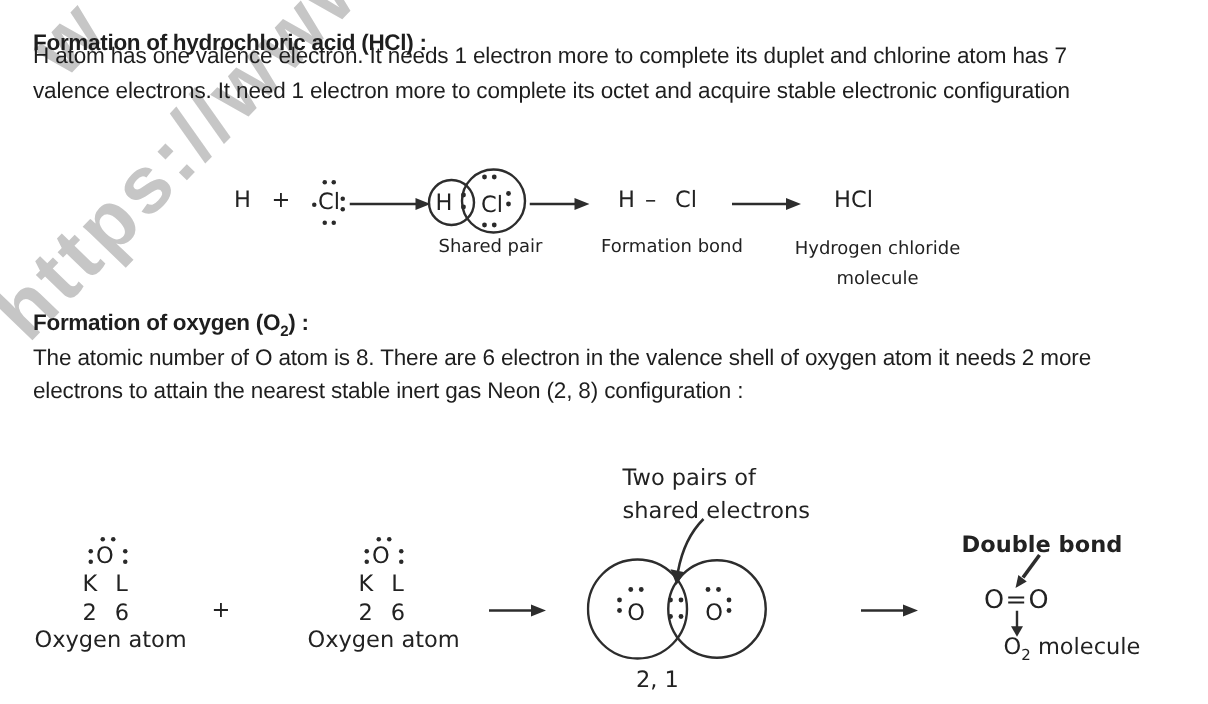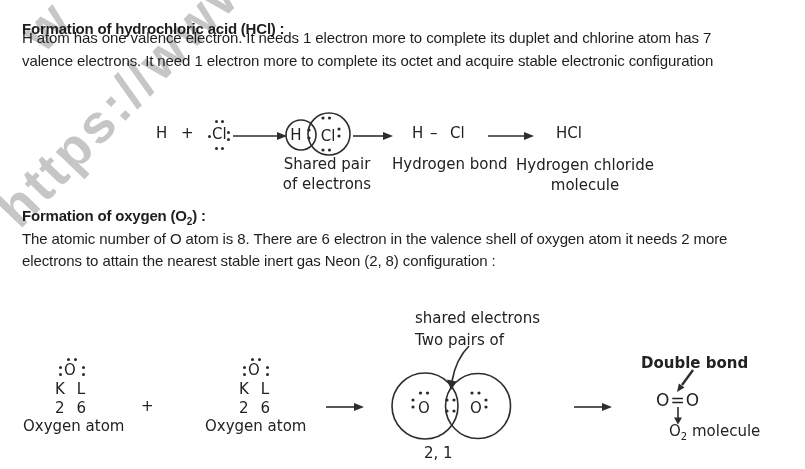--- a/index.html
+++ b/index.html
@@ -3,21 +3,21 @@
 <meta charset="utf-8">
 <style>
   html,body{margin:0;padding:0;background:#fff;}
   .page{position:relative;width:805px;height:469px;background:#ffffff;overflow:hidden;
         font-family:"Liberation Sans",sans-serif;color:#1e1e1e;}
   .abs{position:absolute;}
   .h1{font-weight:bold;font-size:15px;white-space:nowrap;letter-spacing:-0.2px;}
   .bl{font-size:15px;white-space:nowrap;letter-spacing:-0.1px;line-height:1.2;}
   .dj{font-family:"DejaVu Sans",sans-serif;font-size:15px;color:#222;white-space:nowrap;}
   .eq{line-height:1.2;}
-  .lbl{font-family:"DejaVu Sans",sans-serif;font-size:15px;color:#222;
+  .lbl{font-family:"DejaVu Sans",sans-serif;font-size:12px;color:#222;
        text-align:center;line-height:20px;white-space:nowrap;}
   .row{display:flex;gap:12px;line-height:1.2;}
   .annot{line-height:22px;}
   .dot{position:absolute;width:3px;height:3px;border-radius:50%;background:#2a2a2a;}
   .wm{position:absolute;font-size:54px;font-weight:bold;color:#c6c6c6;letter-spacing:3px;
       white-space:nowrap;transform:rotate(-46deg);transform-origin:0 50%;z-index:0;line-height:54px;}
   #wm-main{left:6px;top:190px;}
   #wm-frag{left:30px;top:14px;}
   .fg{z-index:1;}
   sub{font-size:10px;}
@@ -121,23 +121,22 @@
 
     <svg class="abs arr fg" id="arr3" width="46" height="12" viewBox="0 0 46 12">
       <line x1="0" y1="6" x2="37" y2="6"></line>
       <polygon points="36,2 46,6 36,10"></polygon>
     </svg>
 
     <span class="eq abs dj fg" id="eq-hcl">HCl</span>
 
     <div class="abs lbl fg" id="lbl-shared">
       <div>Shared pair</div>
-      <div>of electrons</div>
-    </div>
-    <div class="abs lbl fg" id="lbl-covalent">Hydrogen bond</div>
+    </div>
+    <div class="abs lbl fg" id="lbl-covalent">Formation bond</div>
     <div class="abs lbl fg" id="lbl-product">
       <div>Hydrogen chloride</div>
       <div>molecule</div>
     </div>
   </div>
 
   <div class="h1 abs fg" id="h1-o2">
     <span>Formation of oxygen (O</span><sub>2</sub><span>) :</span>
   </div>
   <div class="bl abs fg" id="p2l1">The atomic number of O atom is 8. There are 6 electron in the valence shell of oxygen atom it needs 2 more</div>
@@ -184,22 +183,22 @@
       <span>6</span>
     </div>
     <div class="abs dj fg" id="atomlbl2">Oxygen atom</div>
 
     <svg class="abs arr fg" id="arr4" width="38" height="12" viewBox="0 0 38 12">
       <line x1="0" y1="6" x2="29" y2="6"></line>
       <polygon points="28,2 38,6 28,10"></polygon>
     </svg>
 
     <div class="abs dj annot fg" id="o2-annot">
+      <div>Two pairs of</div>
       <div>shared electrons</div>
-      <div>Two pairs of</div>
     </div>
 
     <svg class="abs fg" id="annot-arrow" width="32" height="48" viewBox="0 0 32 48">
       <path d="M26,3 Q13,16 9,38" fill="none" stroke="#2d2d2d" stroke-width="1.7"></path>
       <polygon points="4,36.5 13.5,38.5 8,47" fill="#2d2d2d"></polygon>
     </svg>
 
     <svg class="abs fg" id="venn-o2" width="121" height="75" viewBox="0 0 121 75">
       <circle class="ring" cx="34" cy="37" r="33"></circle>
       <circle class="ring" cx="87" cy="37" r="32.5"></circle>

